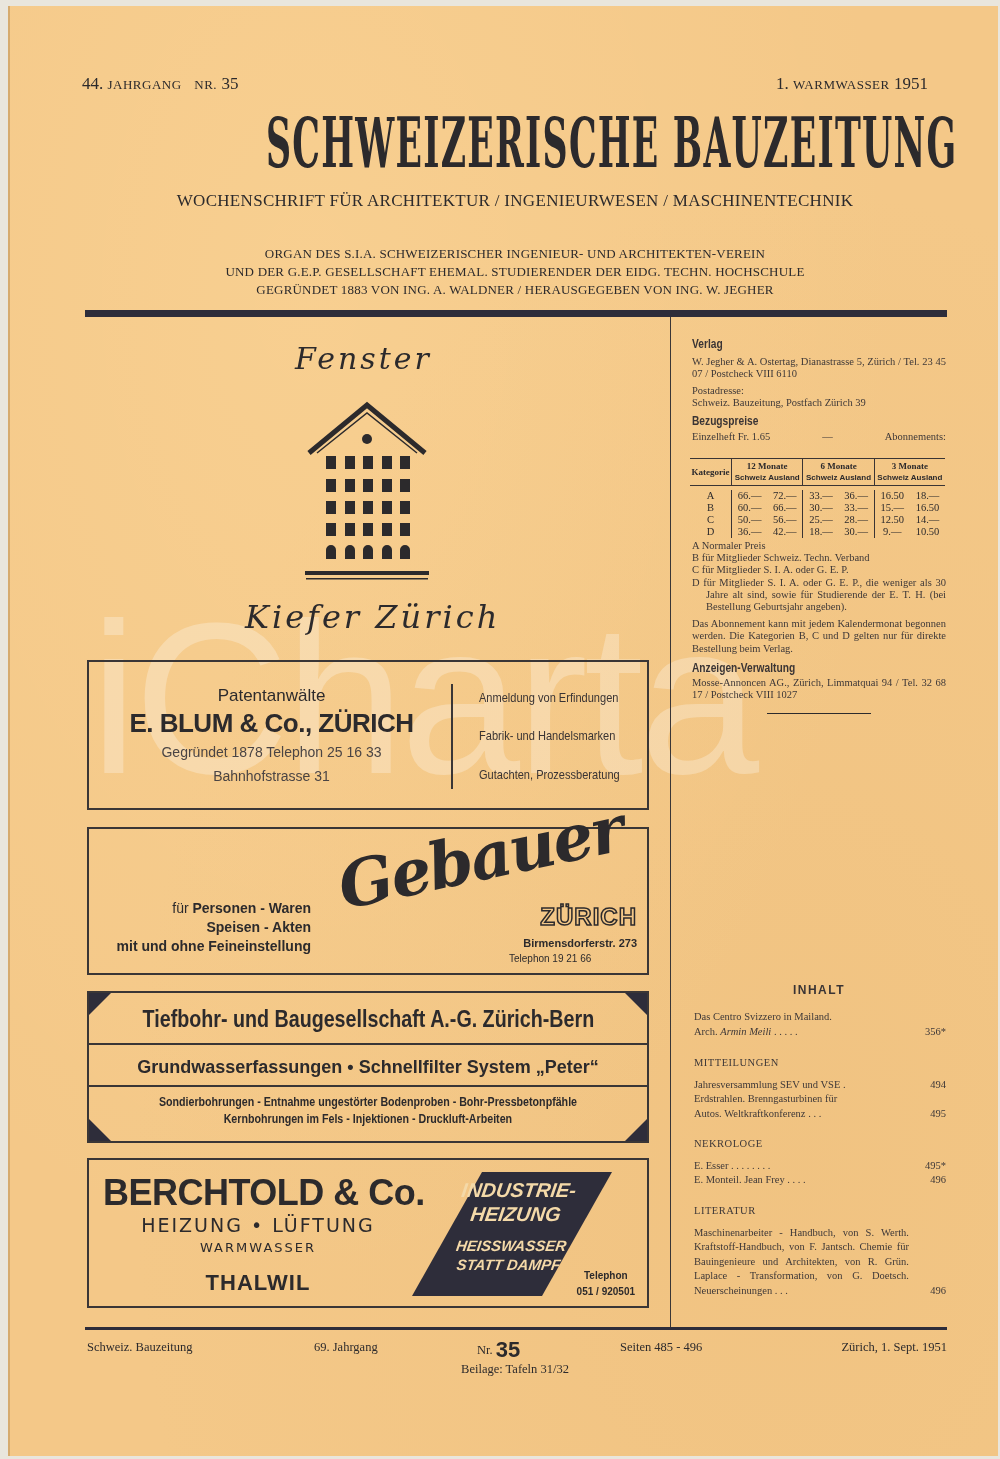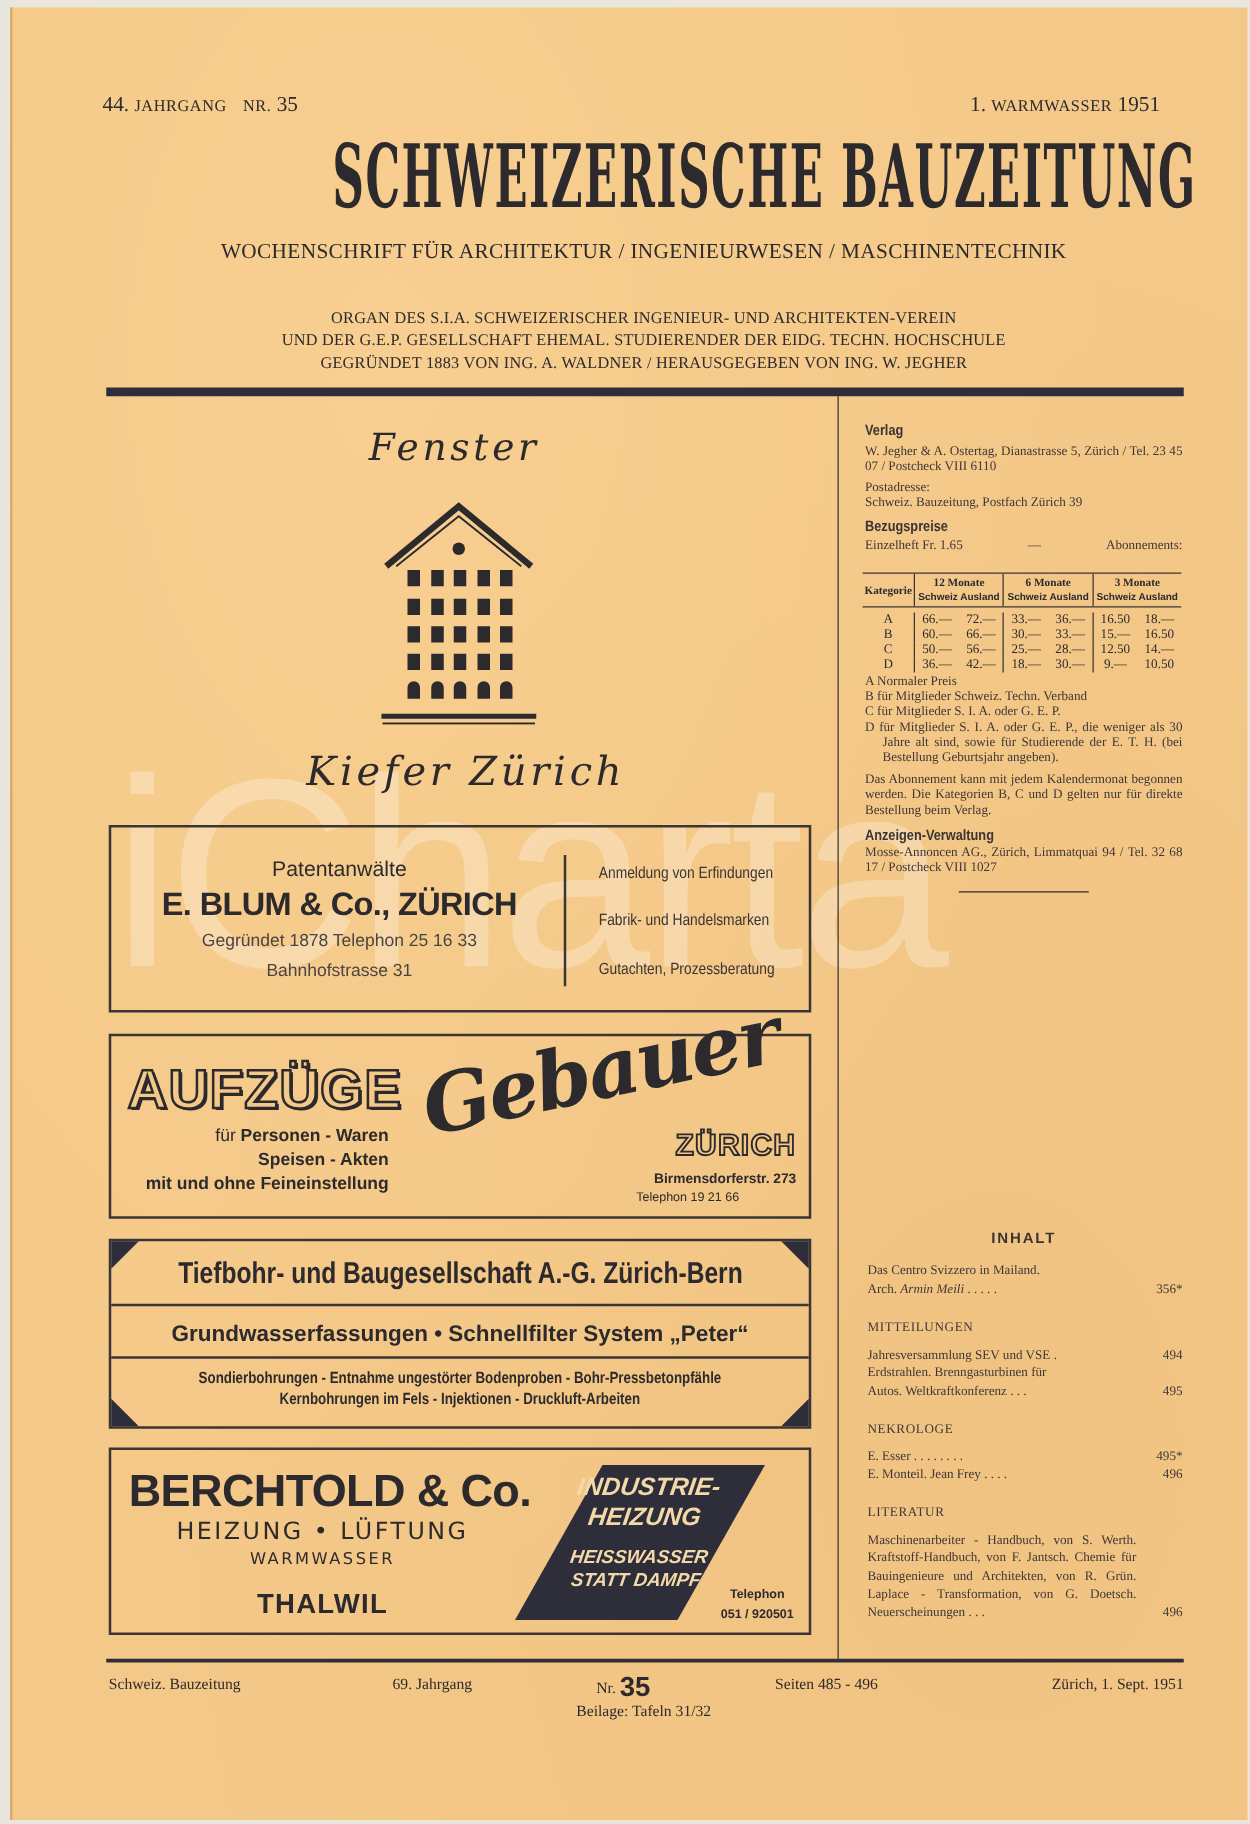--- a/index.html
+++ b/index.html
@@ -180,21 +180,20 @@
     </div>
     <div class="blum-div"></div>
     <div class="blum-right">
       <div class="r1">Anmeldung von Erfindungen</div>
       <div class="r2">Fabrik- und Handelsmarken</div>
       <div class="r3">Gutachten, Prozessberatung</div>
     </div>
   </div>
 
   <div class="ad ad-gebauer">
-    <div class="aufzuege">AUFZÜGE</div>
     <div class="geb-lines">
       <div><span>für</span> <b>Personen - Waren</b></div>
       <div><b>Speisen  -  Akten</b></div>
       <div style="white-space:nowrap;"><b>mit und ohne Feineinstellung</b></div>
     </div>
     <div class="gebauer">Gebauer</div>
     <div class="zuerich-g">ZÜRICH</div>
     <div class="geb-addr">Birmensdorferstr. 273</div>
     <div class="geb-tel">Telephon  19 21 66</div>
   </div>

